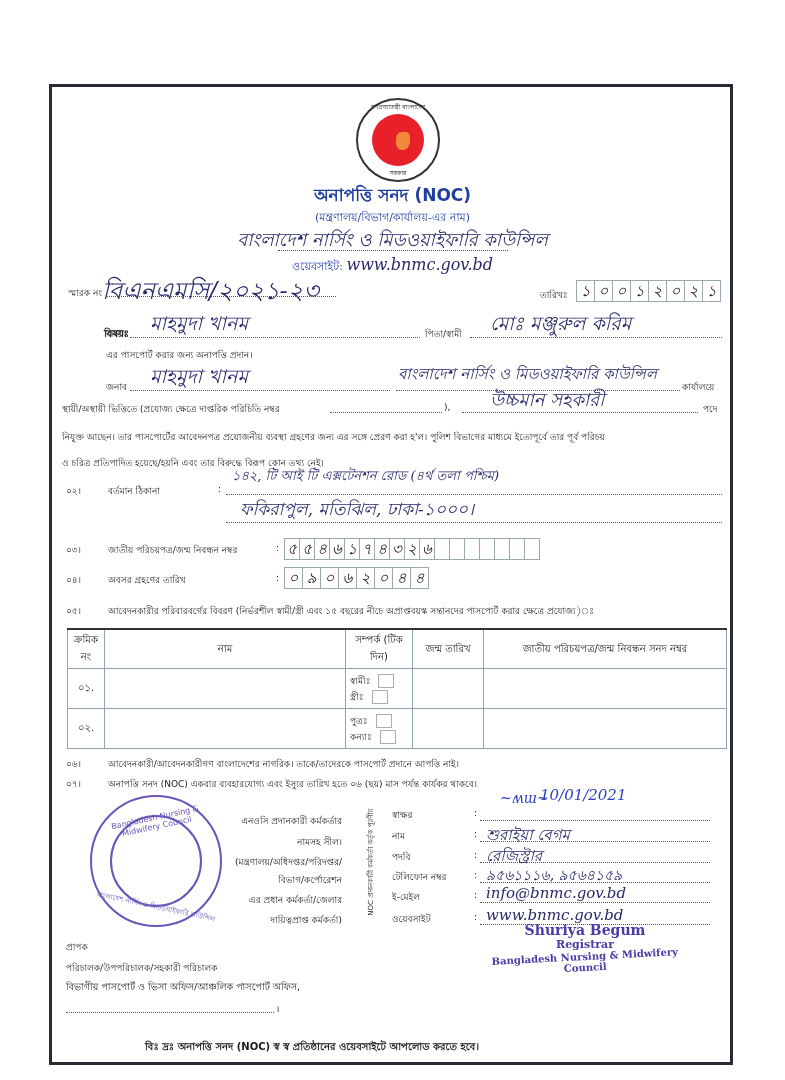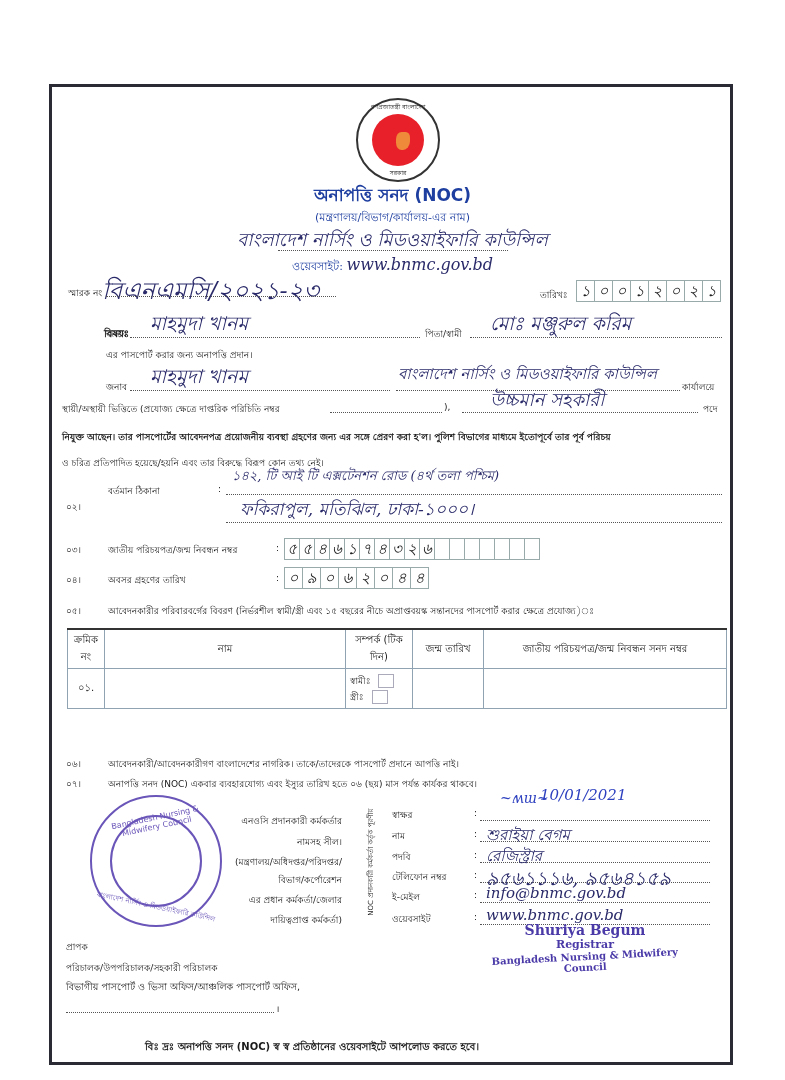--- a/index.html
+++ b/index.html
@@ -97,24 +97,24 @@
 <div class="dots" style="left:396px; top:390px; width:284px;"></div>
 <div class="abs xs" style="left:682px; top:380px;">কার্যালয়ে</div>
 
 <div class="abs xs" style="left:62px; top:402px;">স্থায়ী/অস্থায়ী ভিত্তিতে (প্রযোজ্য ক্ষেত্রে দাপ্তরিক পরিচিতি নম্বর</div>
 <div class="dots" style="left:330px; top:412px; width:112px;"></div>
 <div class="abs xs" style="left:444px; top:402px;">),</div>
 <div class="abs hand" style="left:490px; top:386px; font-size:18px;">উচ্চমান সহকারী</div>
 <div class="dots" style="left:462px; top:412px; width:236px;"></div>
 <div class="abs xs" style="left:703px; top:402px;">পদে</div>
 
-<div class="abs xs" style="left:62px; top:430px;font-weight:bold;">নিযুক্ত আছেন। তার পাসপোর্টের আবেদনপত্র প্রয়োজনীয় ব্যবস্থা গ্রহণের জন্য এর সঙ্গে প্রেরণ করা হ'ল। পুলিশ বিভাগের মাধ্যমে ইতোপূর্বে তার পূর্ব পরিচয়</div>
+<div class="abs xs" style="left:62px; top:430px;">নিযুক্ত আছেন। তার পাসপোর্টের আবেদনপত্র প্রয়োজনীয় ব্যবস্থা গ্রহণের জন্য এর সঙ্গে প্রেরণ করা হ'ল। পুলিশ বিভাগের মাধ্যমে ইতোপূর্বে তার পূর্ব পরিচয়</div>
 <div class="abs xs" style="left:62px; top:456px;">ও চরিত্র প্রতিপাদিত হয়েছে/হয়নি এবং তার বিরুদ্ধে বিরূপ কোন তথ্য নেই।</div>
 
-<div class="abs xs" style="left:66px; top:500px;">০২।</div>
+<div class="abs xs" style="left:66px; top:484px;">০২।</div>
 <div class="abs xs" style="left:108px; top:484px;">বর্তমান ঠিকানা</div>
 <div class="abs xs" style="left:218px; top:484px;">:</div>
 <div class="abs hand" style="left:232px; top:466px; font-size:13px;">১৪২, টি আই টি এক্সটেনশন রোড (৪র্থ তলা পশ্চিম)</div>
 <div class="dots" style="left:226px; top:494px; width:496px;"></div>
 <div class="abs hand" style="left:240px; top:496px; font-size:17px;">ফকিরাপুল, মতিঝিল, ঢাকা-১০০০।</div>
 <div class="dots" style="left:226px; top:522px; width:496px;"></div>
 
 <div class="abs xs" style="left:66px; top:543px;">০৩।</div>
 <div class="abs xs" style="left:108px; top:543px;">জাতীয় পরিচয়পত্র/জন্ম নিবন্ধন নম্বর</div>
 <div class="abs xs" style="left:276px; top:543px;">:</div>
@@ -165,20 +165,30 @@
       <th>জাতীয় পরিচয়পত্র/জন্ম নিবন্ধন সনদ নম্বর</th>
     </tr>
   </thead>
   <tbody>
     <tr style="height:40px;">
       <td>০১.</td>
       <td></td>
       <td class="rel">
         <div><span>স্বামীঃ</span><span class="chk"></span></div>
         <div><span>স্ত্রীঃ</span><span class="chk"></span></div>
+      </td>
+      <td></td>
+      <td></td>
+    </tr>
+    <tr style="height:40px;">
+      <td>০২.</td>
+      <td></td>
+      <td class="rel">
+        <div><span>পুত্রঃ</span><span class="chk"></span></div>
+        <div><span>কন্যাঃ</span><span class="chk"></span></div>
       </td>
       <td></td>
       <td></td>
     </tr>
   </tbody>
 </table>
 
 <div class="abs xs" style="left:66px; top:757px;">০৬।</div>
 <div class="abs xs" style="left:108px; top:757px;">আবেদনকারী/আবেদনকারীগণ বাংলাদেশের নাগরিক। তাকে/তাদেরকে পাসপোর্ট প্রদানে আপত্তি নাই।</div>
 <div class="abs xs" style="left:66px; top:777px;">০৭।</div>
@@ -210,21 +220,21 @@
     <div class="abs xs" style="left: 474px; top: 829px;">:</div>
     <div class="dots" style="left: 480px; top: 841px; width: 230px;"></div>
     <div class="abs hand" style="left: 486px; top: 823px; font-size: 15px;">শুরাইয়া বেগম</div>
     <div class="abs xs" style="left: 392px; top: 850px;">পদবি</div>
     <div class="abs xs" style="left: 474px; top: 850px;">:</div>
     <div class="dots" style="left: 480px; top: 862px; width: 230px;"></div>
     <div class="abs hand" style="left: 486px; top: 844px; font-size: 15px;">রেজিস্ট্রার</div>
     <div class="abs xs" style="left: 392px; top: 870px;">টেলিফোন নম্বর</div>
     <div class="abs xs" style="left: 474px; top: 870px;">:</div>
     <div class="dots" style="left: 480px; top: 882px; width: 230px;"></div>
-    <div class="abs hand" style="left: 486px; top: 864px; font-size: 19px;">৯৫৬১১১৬, ৯৫৬৪১৫৯</div>
+    <div class="abs hand" style="left: 486px; top: 864px; font-size: 14px;">৯৫৬১১১৬, ৯৫৬৪১৫৯</div>
     <div class="abs xs" style="left: 392px; top: 890px;">ই-মেইল</div>
     <div class="abs xs" style="left: 474px; top: 890px;">:</div>
     <div class="dots" style="left: 480px; top: 902px; width: 230px;"></div>
     <div class="abs hand" style="left: 486px; top: 884px; font-size: 15px;">info@bnmc.gov.bd</div>
     <div class="abs xs" style="left: 392px; top: 912px;">ওয়েবসাইট</div>
     <div class="abs xs" style="left: 474px; top: 912px;">:</div>
     <div class="dots" style="left: 480px; top: 924px; width: 230px;"></div>
     <div class="abs hand" style="left: 486px; top: 906px; font-size: 15px;">www.bnmc.gov.bd</div>
   </div>
 

